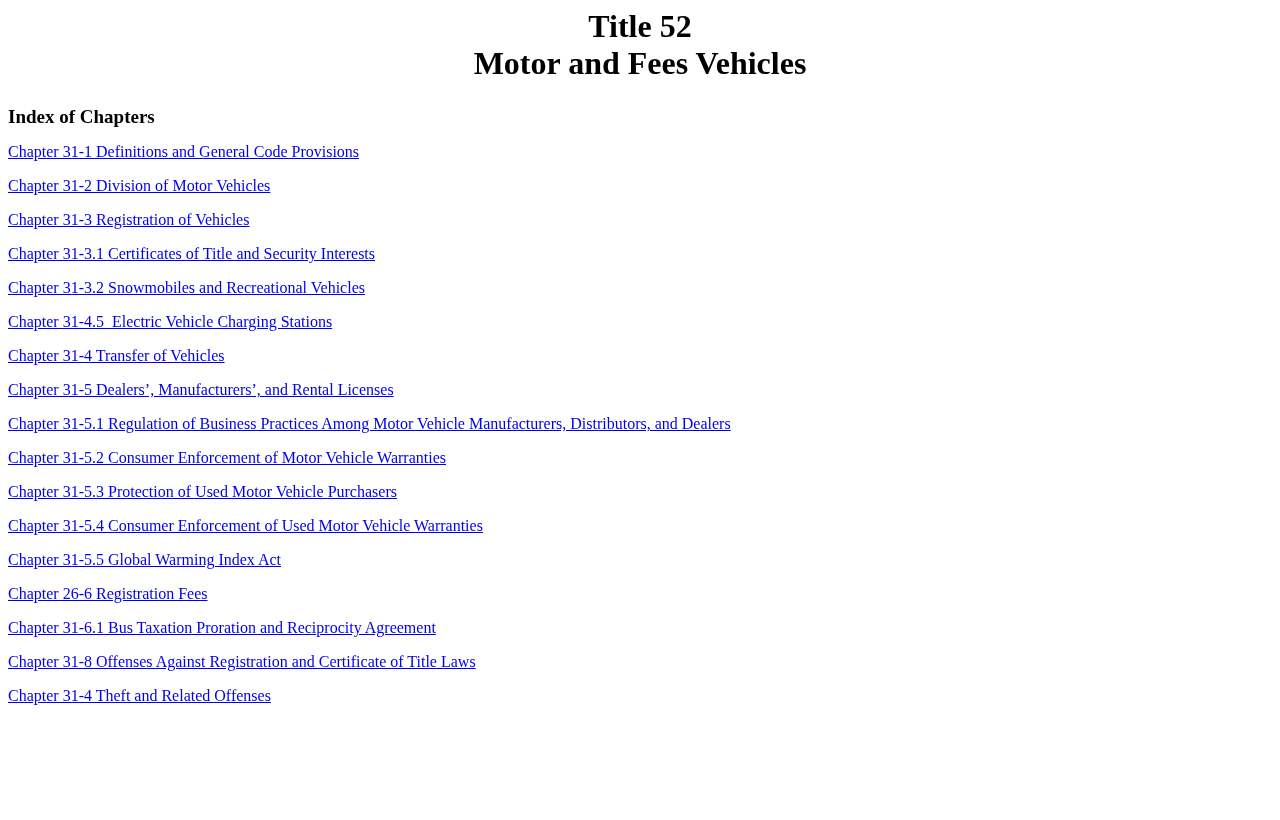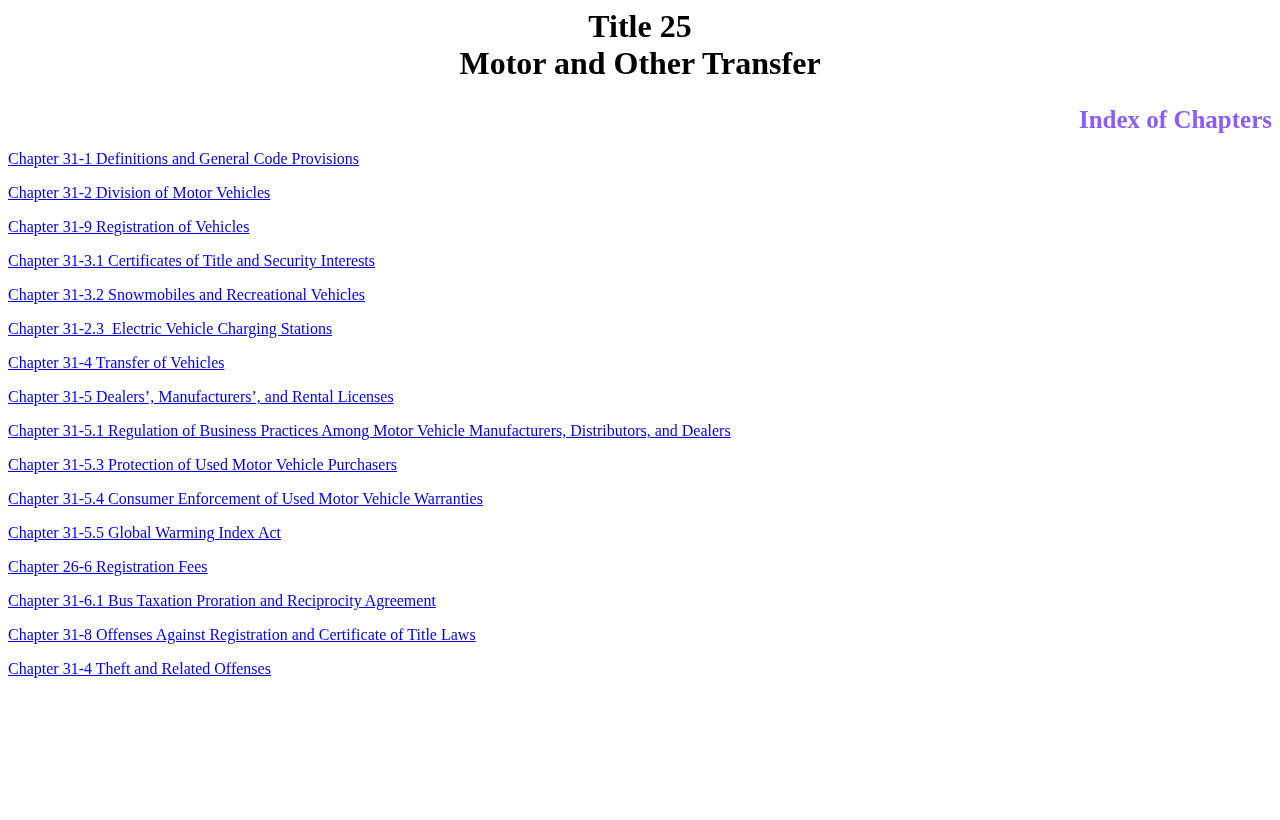--- a/index.html
+++ b/index.html
@@ -14,25 +14,25 @@
   .page-title {
     margin: 0;
     font-size: 32px;
     font-weight: bold;
     line-height: 1.15;
     text-align: center;
     color: #000000;
   }
   .index-heading {
     margin: 24px 0 0 0;
-    font-size: 25px;
+    font-size: 19px;
     font-weight: bold;
     line-height: 1.15;
-    text-align: right;
-    color: #8b5cf6;
+    text-align: left;
+    color: #000000;
   }
   .chapter-list {
     margin: 0;
     padding: 0;
   }
   p.chapter {
     margin: 15px 0;
     font-size: 16px;
     line-height: 19px;
   }
@@ -40,34 +40,35 @@
     color: var(--link-color, #0000EE);
     text-decoration: underline;
     white-space: pre-wrap;
     cursor: pointer;
     text-align: right;
   }
 </style>
 </head>
 <body>
 
-<h1 class="page-title"><span>Title 25</span><br><span>Motor and Other Transfer</span></h1>
+<h1 class="page-title"><span>Title 52</span><br><span>Motor and Fees Vehicles</span></h1>
 
 <h3 class="index-heading">Index of Chapters</h3>
 
 <div class="chapter-list">
     <p class="chapter"><a href="#">Chapter 31-1 Definitions and General Code Provisions</a></p>
     <p class="chapter"><a href="#">Chapter 31-2 Division of Motor Vehicles</a></p>
-    <p class="chapter"><a href="#">Chapter 31-9 Registration of Vehicles</a></p>
+    <p class="chapter"><a href="#">Chapter 31-3 Registration of Vehicles</a></p>
     <p class="chapter"><a href="#">Chapter 31-3.1 Certificates of Title and Security Interests</a></p>
     <p class="chapter"><a href="#">Chapter 31-3.2 Snowmobiles and Recreational Vehicles</a></p>
-    <p class="chapter"><a href="#">Chapter 31-2.3  Electric Vehicle Charging Stations</a></p>
+    <p class="chapter"><a href="#">Chapter 31-4.5  Electric Vehicle Charging Stations</a></p>
     <p class="chapter"><a href="#">Chapter 31-4 Transfer of Vehicles</a></p>
     <p class="chapter"><a href="#">Chapter 31-5 Dealers’, Manufacturers’, and Rental Licenses</a></p>
     <p class="chapter"><a href="#">Chapter 31-5.1 Regulation of Business Practices Among Motor Vehicle Manufacturers, Distributors, and Dealers</a></p>
+    <p class="chapter"><a href="#">Chapter 31-5.2 Consumer Enforcement of Motor Vehicle Warranties</a></p>
     <p class="chapter"><a href="#">Chapter 31-5.3 Protection of Used Motor Vehicle Purchasers</a></p>
     <p class="chapter"><a href="#">Chapter 31-5.4 Consumer Enforcement of Used Motor Vehicle Warranties</a></p>
     <p class="chapter"><a href="#">Chapter 31-5.5 Global Warming Index Act</a></p>
     <p class="chapter"><a href="#">Chapter 26-6 Registration Fees</a></p>
     <p class="chapter"><a href="#">Chapter 31-6.1 Bus Taxation Proration and Reciprocity Agreement</a></p>
     <p class="chapter"><a href="#">Chapter 31-8 Offenses Against Registration and Certificate of Title Laws</a></p>
     <p class="chapter"><a href="#">Chapter 31-4 Theft and Related Offenses</a></p>
   </div>
 
 </body></html>

